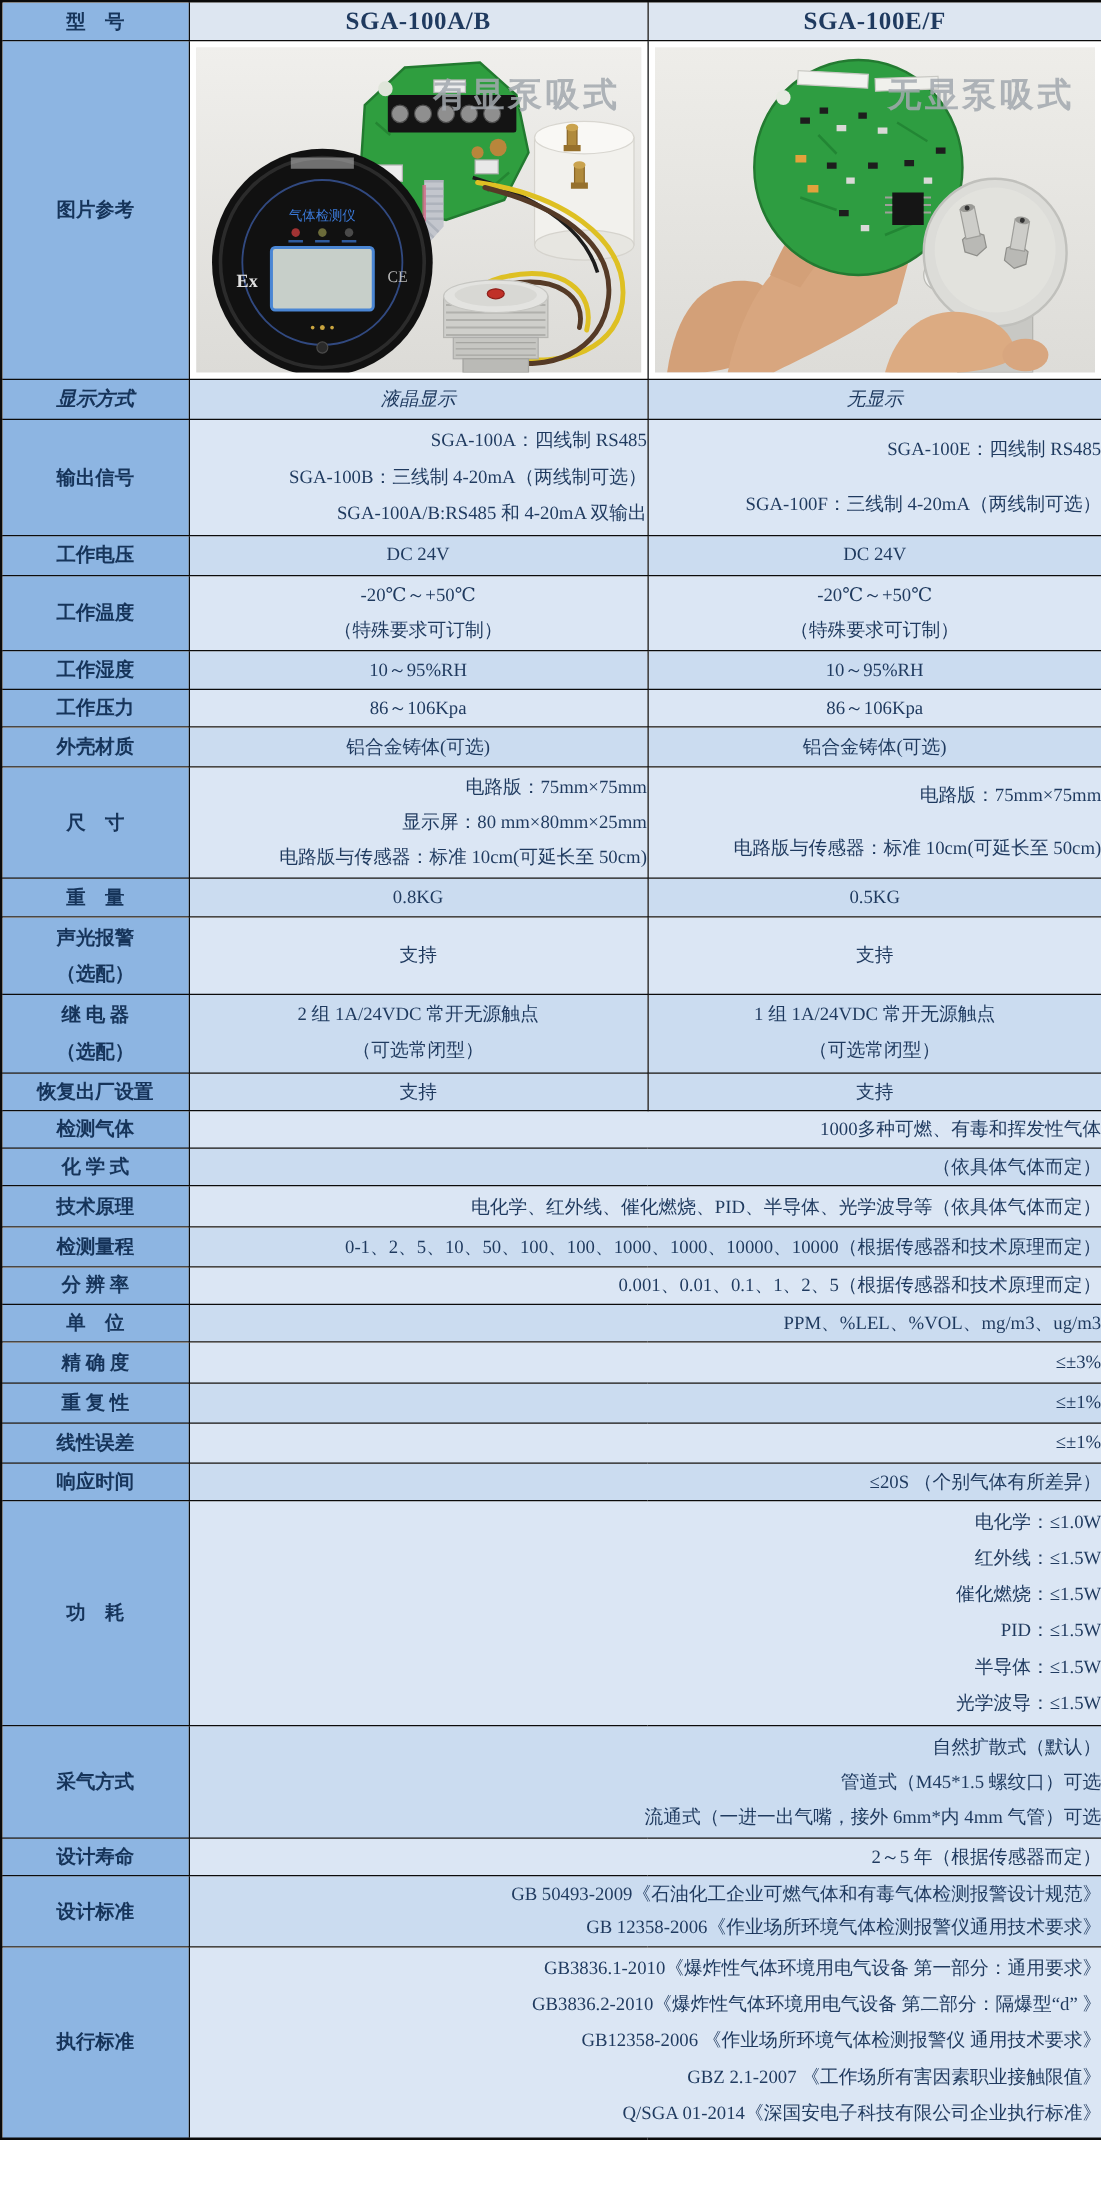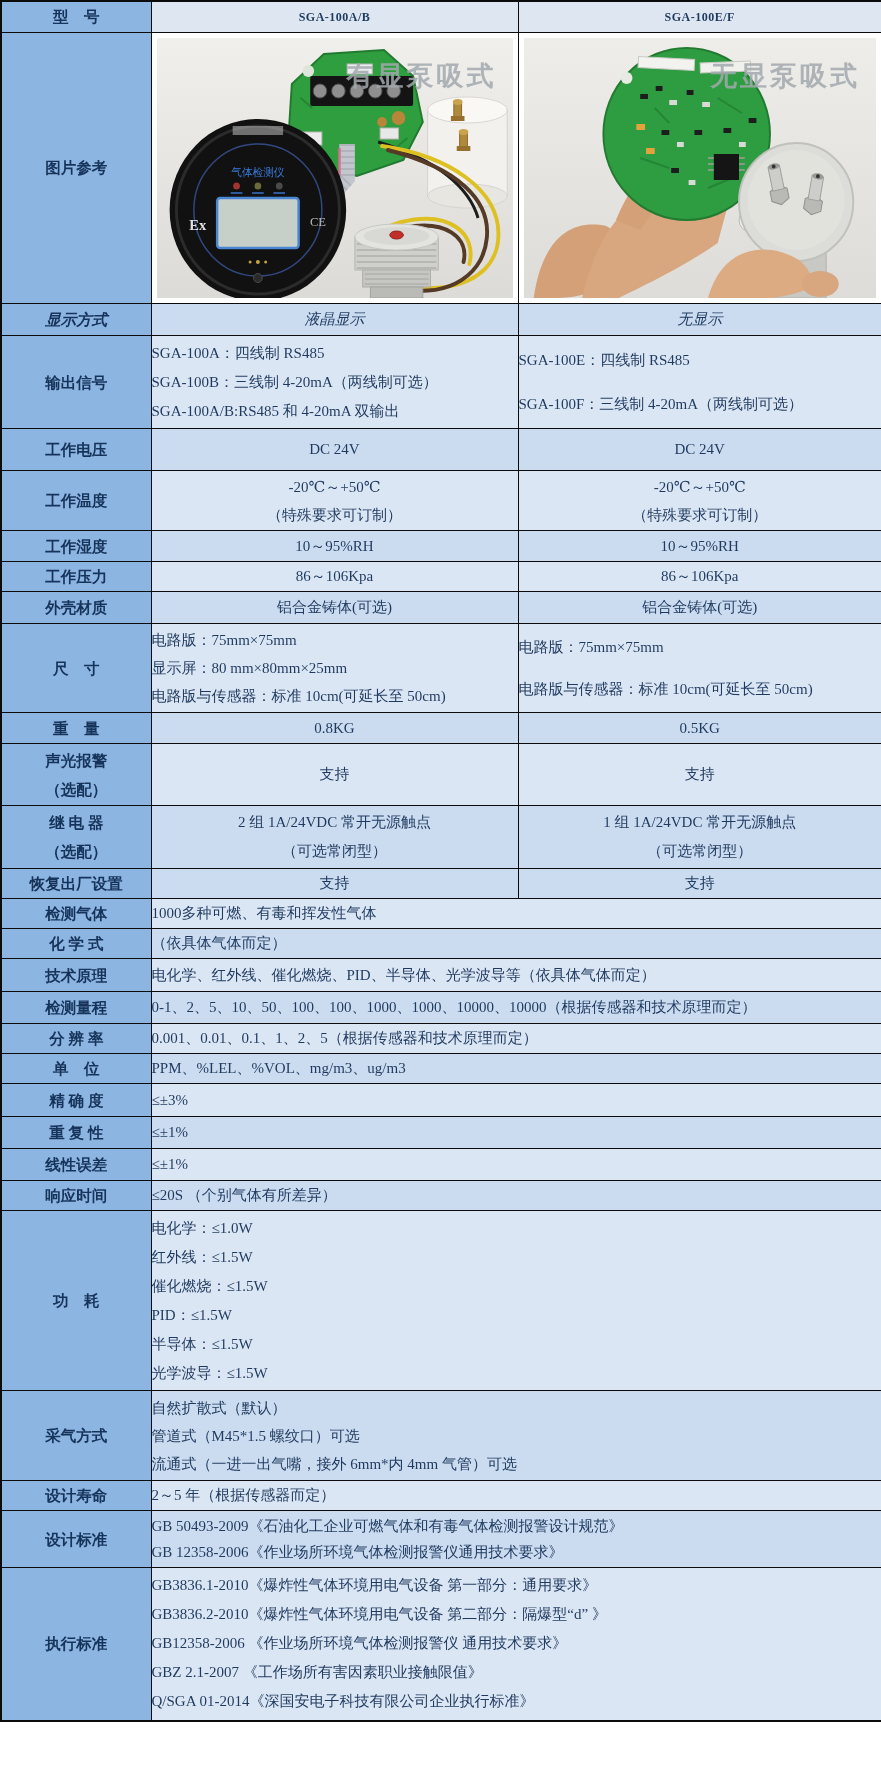--- a/index.html
+++ b/index.html
@@ -7,25 +7,25 @@
     --row-dark:#cbdcf0; --row-light:#dbe6f4;
     --txt:#1f3a5f; --border:#0b0b0b;
   }
   html,body{margin:0;padding:0;background:#fff;}
   body{width:881px;font-family:"Liberation Serif","DejaVu Serif",serif;color:var(--txt);}
   table.spec{border-collapse:collapse;table-layout:fixed;width:881px;border:2px solid var(--border);}
   col.c0{width:150px} col.c1{width:367px} col.c2{width:364px}
   th,td{border:1.5px solid var(--border);padding:0;overflow:hidden;vertical-align:middle;}
   th.lbl{background:var(--label-bg);font-weight:bold;font-size:15.5px;text-align:center;color:#16345a;}
   thead th{height:30px;}
-  thead th.hval{background:var(--head-val-bg);font-weight:bold;font-size:12px;letter-spacing:.5px;text-align:center;}
+  thead th.hval{background:var(--head-val-bg);font-weight:bold;font-size:20px;letter-spacing:.5px;text-align:center;}
   td.val{font-size:15px;text-align:center;background:var(--row-dark);}
   tr.light td.val{background:var(--row-light);}
   tr.dark td.val{background:var(--row-dark);}
-  td.val.left{text-align:left;}
+  td.val.left{text-align:right;}
   td.val .cell-line{white-space:nowrap;}
   th.lbl .lbl-line{line-height:29px;}
   
   tr.photo-row td{background:#fff;}
   .photo-wrap{position:relative;margin:5px;height:260px;background:#e9e8e5;}
   .photo-wrap svg{position:absolute;left:0;top:0;width:100%;height:100%;}
   .watermark{position:absolute;top:20px;right:16px;font-size:27px;letter-spacing:3px;
              color:#a3a9af;font-weight:bold;opacity:.85;}
 </style>
 </head>
@@ -221,21 +221,21 @@
         <td class="val left" colspan="1">
           <div class="cell-line" style="line-height: 29px;">SGA-100A：四线制 RS485</div>
           <div class="cell-line" style="line-height: 29px;">SGA-100B：三线制 4-20mA（两线制可选）</div>
           <div class="cell-line" style="line-height: 29px;">SGA-100A/B:RS485 和 4-20mA 双输出</div>
         </td>
         <td class="val left" colspan="1">
           <div class="cell-line" style="line-height: 44px;">SGA-100E：四线制 RS485</div>
           <div class="cell-line" style="line-height: 44px;">SGA-100F：三线制 4-20mA（两线制可选）</div>
         </td>
       </tr>
-      <tr class="dark" style="height: 42px;">
+      <tr class="dark" style="height: 32px;">
         <th class="lbl">
           <div class="lbl-line">工作电压</div>
         </th>
         <td class="val" colspan="1">DC 24V</td>
         <td class="val" colspan="1">DC 24V</td>
       </tr>
       <tr class="light" style="height: 60px;">
         <th class="lbl">
           <div class="lbl-line">工作温度</div>
         </th>

